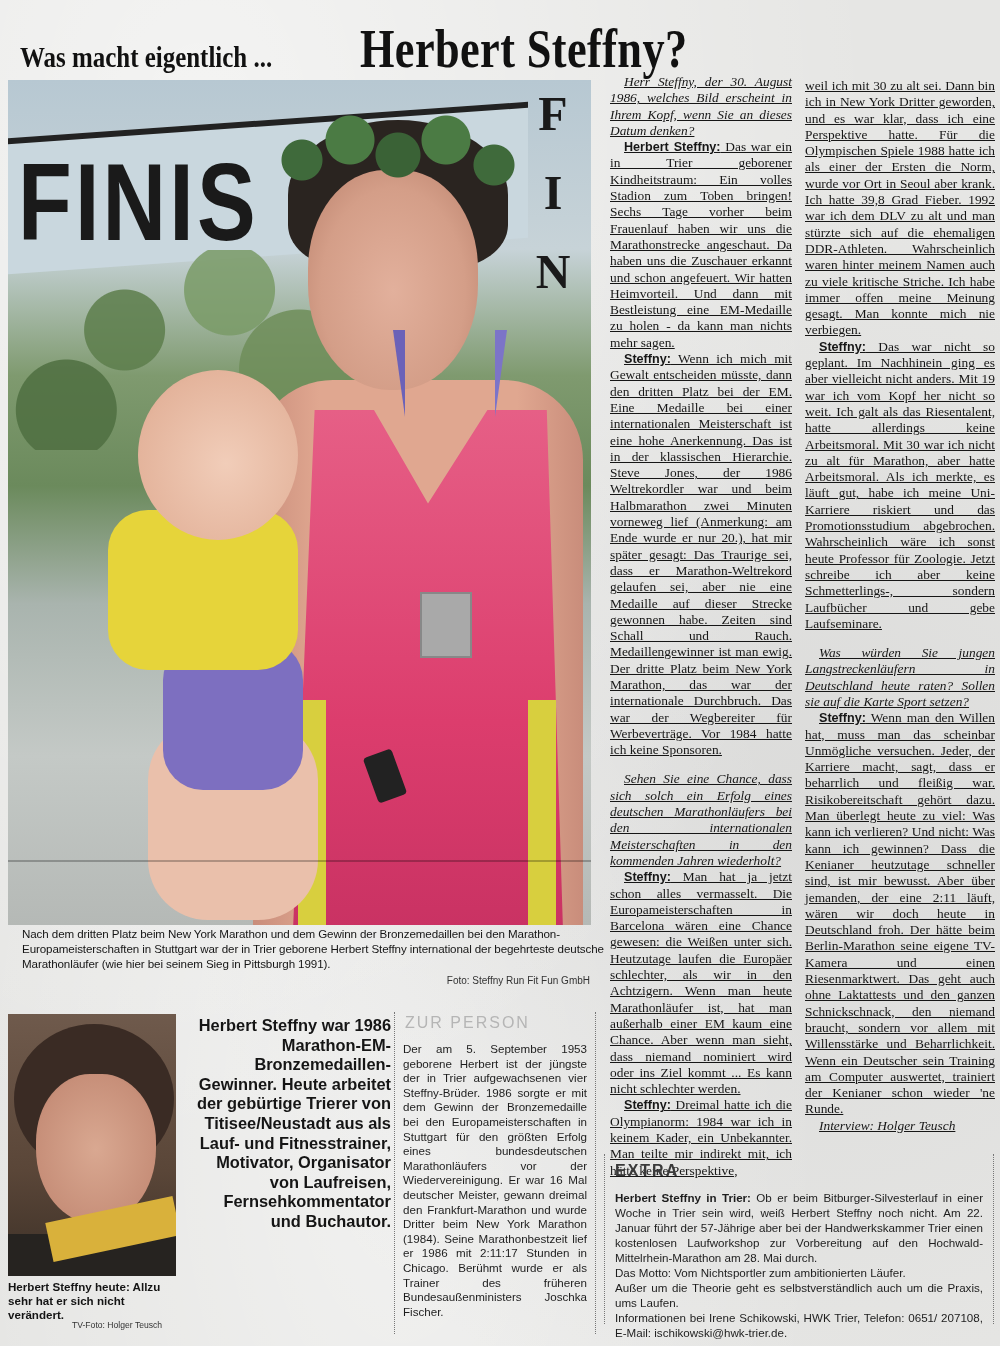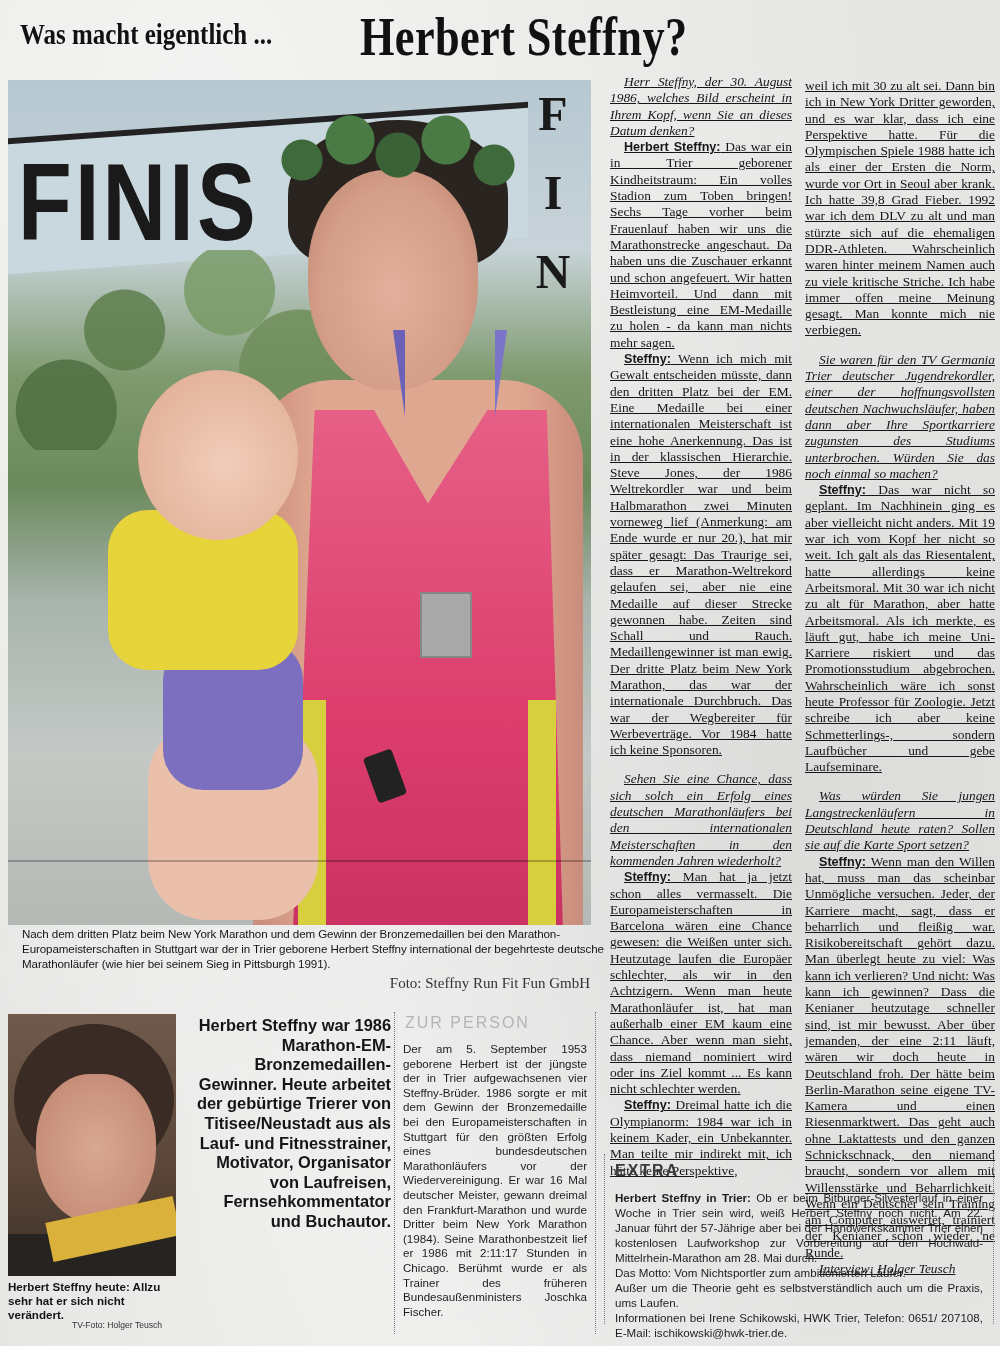--- a/index.html
+++ b/index.html
@@ -11,22 +11,22 @@
   }
   .paper-tex {
     position:absolute; inset:0;
     background:
       radial-gradient(ellipse at 20% 10%, rgba(255,255,255,0.55), rgba(255,255,255,0) 60%),
       radial-gradient(ellipse at 80% 60%, rgba(200,200,200,0.35), rgba(200,200,200,0) 55%),
       radial-gradient(ellipse at 40% 85%, rgba(255,255,255,0.45), rgba(255,255,255,0) 50%),
       #e6e6e4;
   }
   .headline {
-    position:absolute; left:20px; top:6px; width:780px; height:66px;
-    display:flex; align-items:center;
+    position:absolute; left:20px; top:18px; width:780px; height:66px;
+    display:flex; align-items:flex-end;
     font-family:"Liberation Serif", serif;
     color:#111;
   }
   .kicker { font-size:29px; font-weight:bold; transform:scaleX(0.86); transform-origin:left bottom; white-space:nowrap; margin-bottom:10px; }
   .title { position:absolute; left:340px; bottom:4px; font-size:54px; font-weight:bold; transform:scaleX(0.82); transform-origin:left bottom; white-space:nowrap; letter-spacing:0.5px; }
 
   
   .main-photo {
     position:absolute; left:8px; top:80px; width:583px; height:845px;
     overflow:hidden;
@@ -106,21 +106,21 @@
   .baby-legs { position:absolute; left:40px; top:360px; width:170px; height:200px; border-radius:60px;
     background:#eac0ab; }
   .watch { position:absolute; left:362px; top:672px; width:30px; height:48px; background:#222; border-radius:4px; transform:rotate(-20deg); }
   .photo-fold { position:absolute; left:0; top:780px; width:583px; height:2px; background:rgba(0,0,0,0.25); }
 
   .caption {
     position:absolute; left:22px; top:926px; width:585px;
     font-family:"Liberation Sans", sans-serif; font-size:11.6px; line-height:15.2px; color:#151515;
     letter-spacing:-0.1px;
   }
-  .credit { position:absolute; right:410px; top:975px; font-family:Liberation Serif, serif; font-size:15px; color:#333; }
+  .credit { position:absolute; right:410px; top:975px; font-family:Liberation Sans, sans-serif; font-size:10px; color:#333; }
 
   
   .col {
     position:absolute; font-family:"Liberation Serif", serif;
     font-size:13.4px; line-height:16.3px; text-align:justify; hyphens:auto;
     color:#161616;
   }
   .col p { margin:0;text-decoration:underline; }
   .q { font-style:italic; text-indent:14px; margin-top:13px !important; }
   .q:first-child { margin-top:0 !important; }
@@ -218,21 +218,20 @@
   <p class="q">Herr Steffny, der 30. August 1986, welches Bild erscheint in Ihrem Kopf, wenn Sie an dieses Datum denken?</p>
   <p class="a"><span class="spk">Herbert Steffny:</span><span> Das war ein in Trier geborener Kindheitstraum: Ein volles Stadion zum Toben bringen! Sechs Tage vorher beim Frauenlauf haben wir uns die Marathonstrecke angeschaut. Da haben uns die Zuschauer erkannt und schon angefeuert. Wir hatten Heimvorteil. Und dann mit Bestleistung eine EM-Medaille zu holen - da kann man nichts mehr sagen.</span></p>
   <p class="a"><span class="spk">Steffny:</span><span> Wenn ich mich mit Gewalt entscheiden müsste, dann den dritten Platz bei der EM. Eine Medaille bei einer internationalen Meisterschaft ist eine hohe Anerkennung. Das ist in der klassischen Hierarchie. Steve Jones, der 1986 Weltrekordler war und beim Halbmarathon zwei Minuten vorneweg lief (Anmerkung: am Ende wurde er nur 20.), hat mir später gesagt: Das Traurige sei, dass er Marathon-Weltrekord gelaufen sei, aber nie eine Medaille auf dieser Strecke gewonnen habe. Zeiten sind Schall und Rauch. Medaillengewinner ist man ewig. Der dritte Platz beim New York Marathon, das war der internationale Durchbruch. Das war der Wegbereiter für Werbeverträge. Vor 1984 hatte ich keine Sponsoren.</span></p>
   <p class="q">Sehen Sie eine Chance, dass sich solch ein Erfolg eines deutschen Marathonläufers bei den internationalen Meisterschaften in den kommenden Jahren wiederholt?</p>
   <p class="a"><span class="spk">Steffny:</span><span> Man hat ja jetzt schon alles vermasselt. Die Europameisterschaften in Barcelona wären eine Chance gewesen: die Weißen unter sich. Heutzutage laufen die Europäer schlechter, als wir in den Achtzigern. Wenn man heute Marathonläufer ist, hat man außerhalb einer EM kaum eine Chance. Aber wenn man sieht, dass niemand nominiert wird oder ins Ziel kommt ... Es kann nicht schlechter werden.</span></p>
   <p class="a"><span class="spk">Steffny:</span><span> Dreimal hatte ich die Olympianorm: 1984 war ich in keinem Kader, ein Unbekannter. Man teilte mir indirekt mit, ich hätte keine Perspektive,</span></p>
 </div>
 
 <div class="col col2">
   <p>weil ich mit 30 zu alt sei. Dann bin ich in New York Dritter geworden, und es war klar, dass ich eine Perspektive hatte. Für die Olympischen Spiele 1988 hatte ich als einer der Ersten die Norm, wurde vor Ort in Seoul aber krank. Ich hatte 39,8 Grad Fieber. 1992 war ich dem DLV zu alt und man stürzte sich auf die ehemaligen DDR-Athleten. Wahrscheinlich waren hinter meinem Namen auch zu viele kritische Striche. Ich habe immer offen meine Meinung gesagt. Man konnte mich nie verbiegen.</p>
-  <p class="q">Sie waren für den TV Germania Trier deutscher Jugendrekordler, einer der hoffnungsvollsten deutschen Nachwuchsläufer, haben dann aber Ihre Sportkarriere zugunsten des Studiums unterbrochen. Würden Sie das noch einmal so machen?</p>
   <p class="a"><span class="spk">Steffny:</span><span> Das war nicht so geplant. Im Nachhinein ging es aber vielleicht nicht anders. Mit 19 war ich vom Kopf her nicht so weit. Ich galt als das Riesentalent, hatte allerdings keine Arbeitsmoral. Mit 30 war ich nicht zu alt für Marathon, aber hatte Arbeitsmoral. Als ich merkte, es läuft gut, habe ich meine Uni-Karriere riskiert und das Promotionsstudium abgebrochen. Wahrscheinlich wäre ich sonst heute Professor für Zoologie. Jetzt schreibe ich aber keine Schmetterlings-, sondern Laufbücher und gebe Laufseminare.</span></p>
   <p class="q">Was würden Sie jungen Langstreckenläufern in Deutschland heute raten? Sollen sie auf die Karte Sport setzen?</p>
   <p class="a"><span class="spk">Steffny:</span><span> Wenn man den Willen hat, muss man das scheinbar Unmögliche versuchen. Jeder, der Karriere macht, sagt, dass er beharrlich und fleißig war. Risikobereitschaft gehört dazu. Man überlegt heute zu viel: Was kann ich verlieren? Und nicht: Was kann ich gewinnen? Dass die Kenianer heutzutage schneller sind, ist mir bewusst. Aber über jemanden, der eine 2:11 läuft, wären wir doch heute in Deutschland froh. Der hätte beim Berlin-Marathon seine eigene TV-Kamera und einen Riesenmarktwert. Das geht auch ohne Laktattests und den ganzen Schnickschnack, den niemand braucht, sondern vor allem mit Willensstärke und Beharrlichkeit. Wenn ein Deutscher sein Training am Computer auswertet, trainiert der Kenianer schon wieder 'ne Runde.</span></p>
   <p class="byline">Interview: Holger Teusch</p>
 </div>
 
 <div class="portrait">
   <div class="p-hair"></div>
   <div class="p-face"></div>
   <div class="p-jacket"></div>

